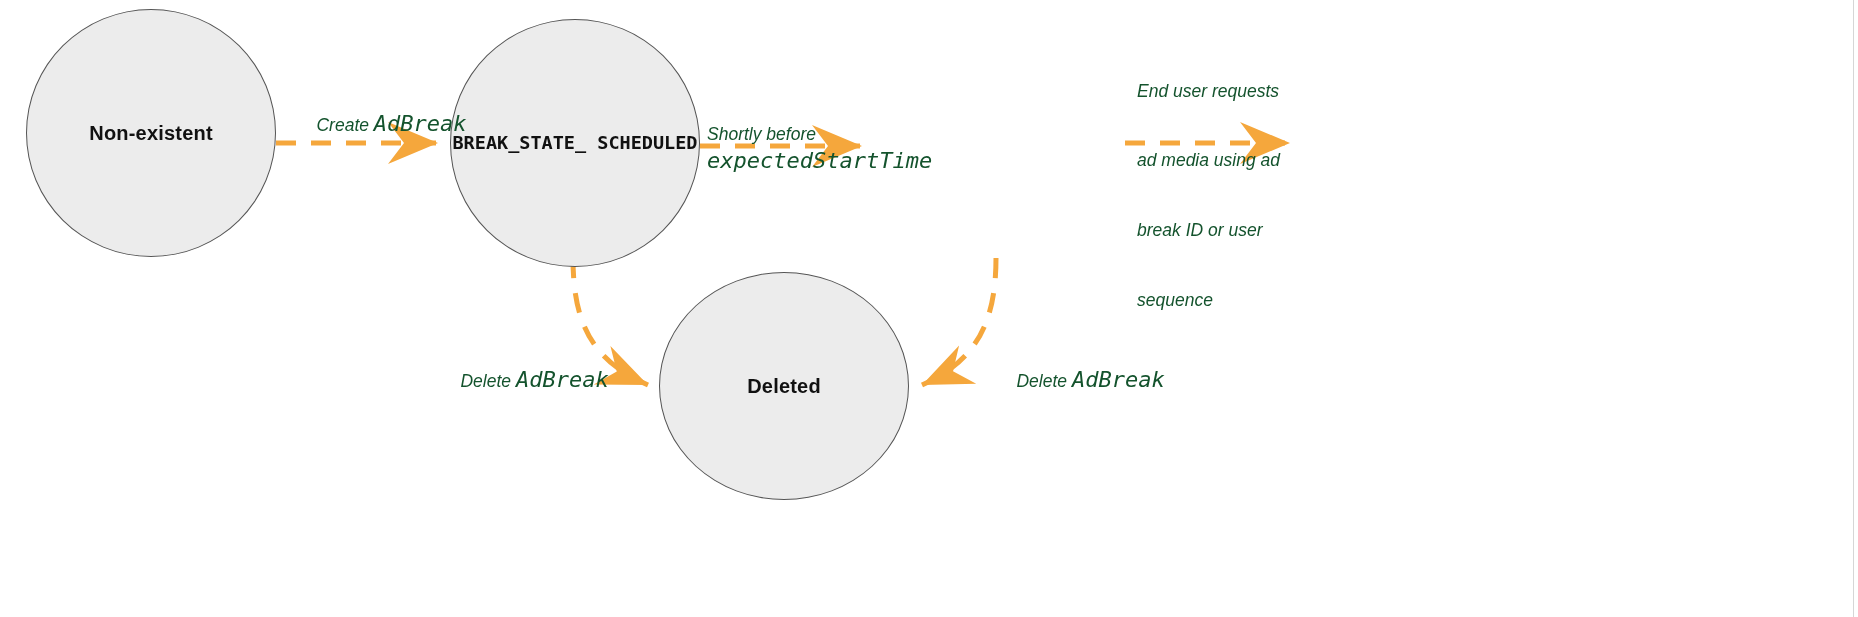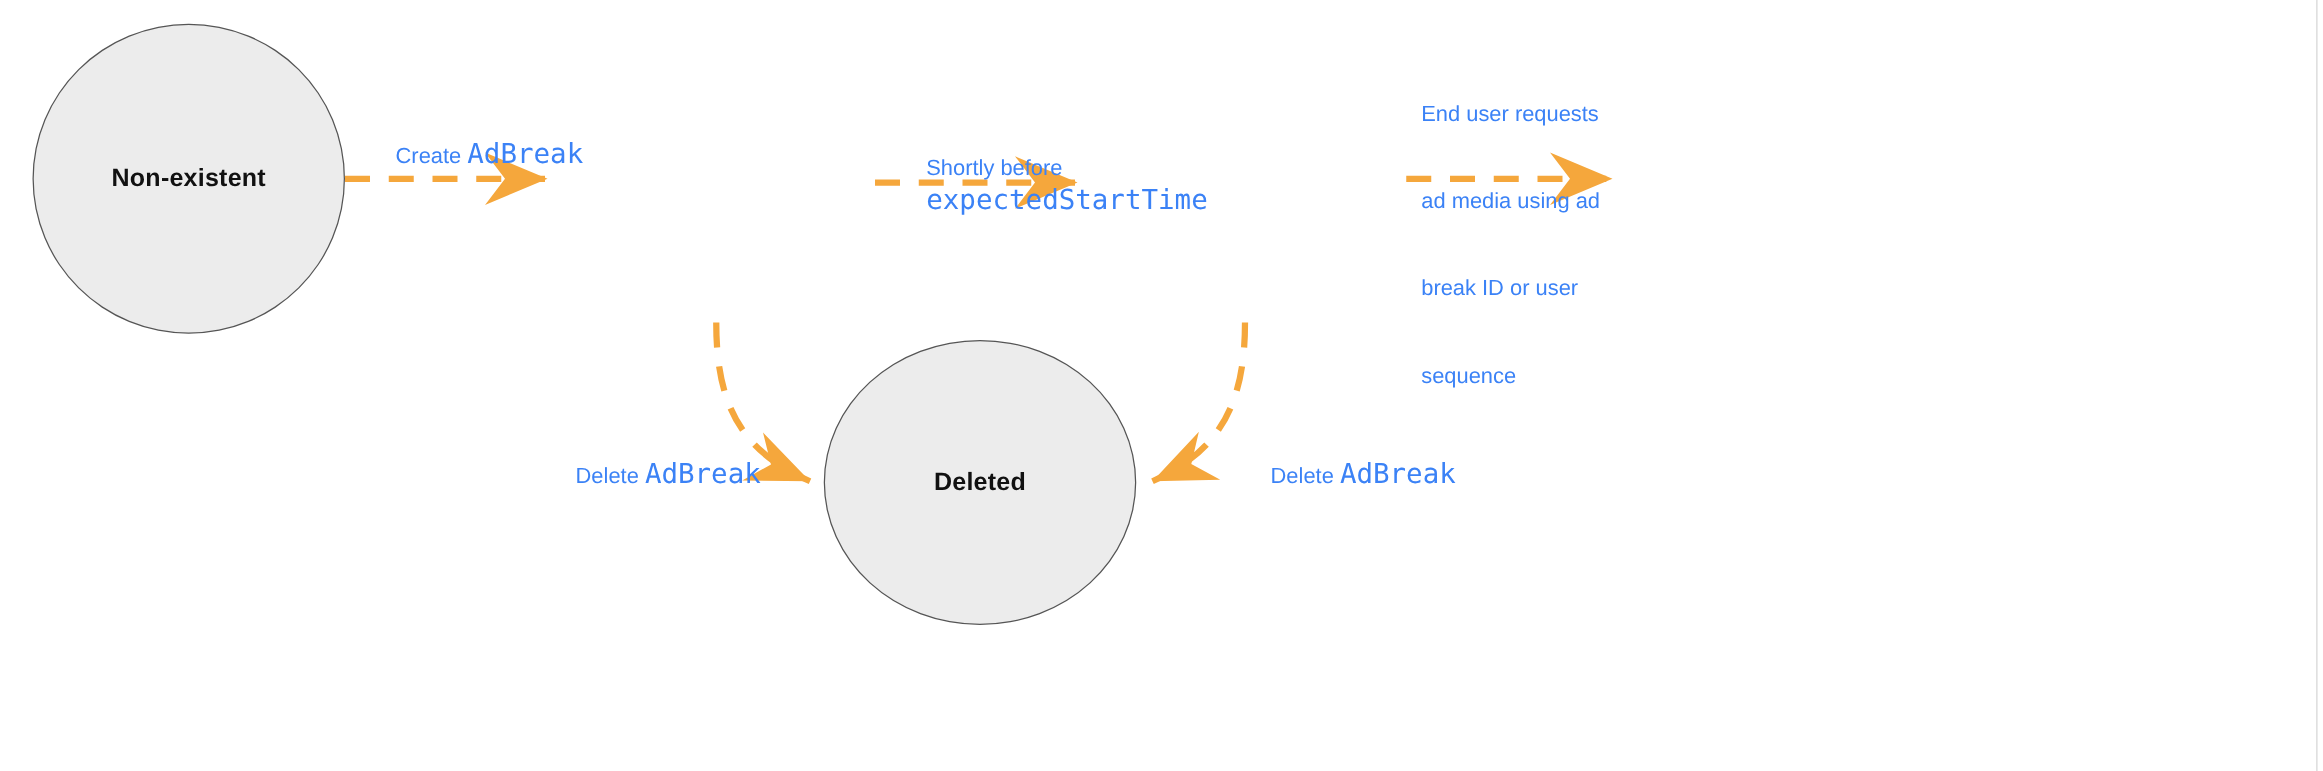--- a/index.html
+++ b/index.html
@@ -54,25 +54,26 @@
     letter-spacing: 0px;
   }
 
   .node-label.sans {
     font-family: "Liberation Sans", sans-serif;
     font-size: 20px;
   }
 
   .edge-label {
     position: absolute;
-    color: #3b82f6;
+    color: #14532d;
     font-size: 17.5px;
     line-height: 1.33;
     white-space: pre;
     font-family: "Liberation Sans", sans-serif;
+    font-style: italic;
   }
 
   .edge-label .mono {
     font-family: "DejaVu Sans Mono", monospace;
     font-size: 22px;
   }
 
   .edge-label .ml {
     display: block;
   }
@@ -101,40 +102,46 @@
 
     <line x1="700" y1="146" x2="862" y2="146" stroke="#f5a73c" stroke-width="5" stroke-dasharray="20 15" marker-end="url(#arrow-open)"></line>
 
     <line x1="1125" y1="143" x2="1290" y2="143" stroke="#f5a73c" stroke-width="5" stroke-dasharray="20 15" marker-end="url(#arrow-open)"></line>
 
     <path d="M 573 258 C 573 320, 590 360, 648 385" fill="none" stroke="#f5a73c" stroke-width="5" stroke-dasharray="20 15" marker-end="url(#arrow-open)"></path>
 
     <path d="M 996 258 C 996 320, 978 360, 922 385" fill="none" stroke="#f5a73c" stroke-width="5" stroke-dasharray="20 15" marker-end="url(#arrow-open)"></path>
   </svg>
 
-  <div class="node" style="left:26px; top:19px; width:250px; height:248px;">
+  <div class="node" style="left:26px; top:9px; width:250px; height:248px;">
     <div class="node-label sans">
       <span>Non-existent</span>
     </div>
   </div>
 
+  <div class="node" style="left:450px; top:19px; width:250px; height:248px;">
+    <div class="node-label mono">
+      <span class="ml">BREAK_STATE_</span>
+      <span class="ml">SCHEDULED</span>
+    </div>
+  </div>
 
 
 
   <div class="node" style="left:659px; top:272px; width:250px; height:228px;">
     <div class="node-label sans">
       <span>Deleted</span>
     </div>
   </div>
 
   <div class="edge-label" style="left:297px; top:86px;">
     <span>Create </span><span class="mono">AdBreak</span>
   </div>
 
-  <div class="edge-label" style="left:707px; top:76px;margin-left:34px;">
+  <div class="edge-label" style="left:707px; top:76px;">
     <span class="ml">Shortly before</span><span class="ml mono">expectedStartTime</span>
   </div>
 
   <div class="edge-label" style="left:1137px; top:33px;">
     <span class="ml">End user requests</span>
     <span class="ml">ad media using ad</span>
     <span class="ml">break ID or user</span>
     <span class="ml">sequence</span>
   </div>
 

